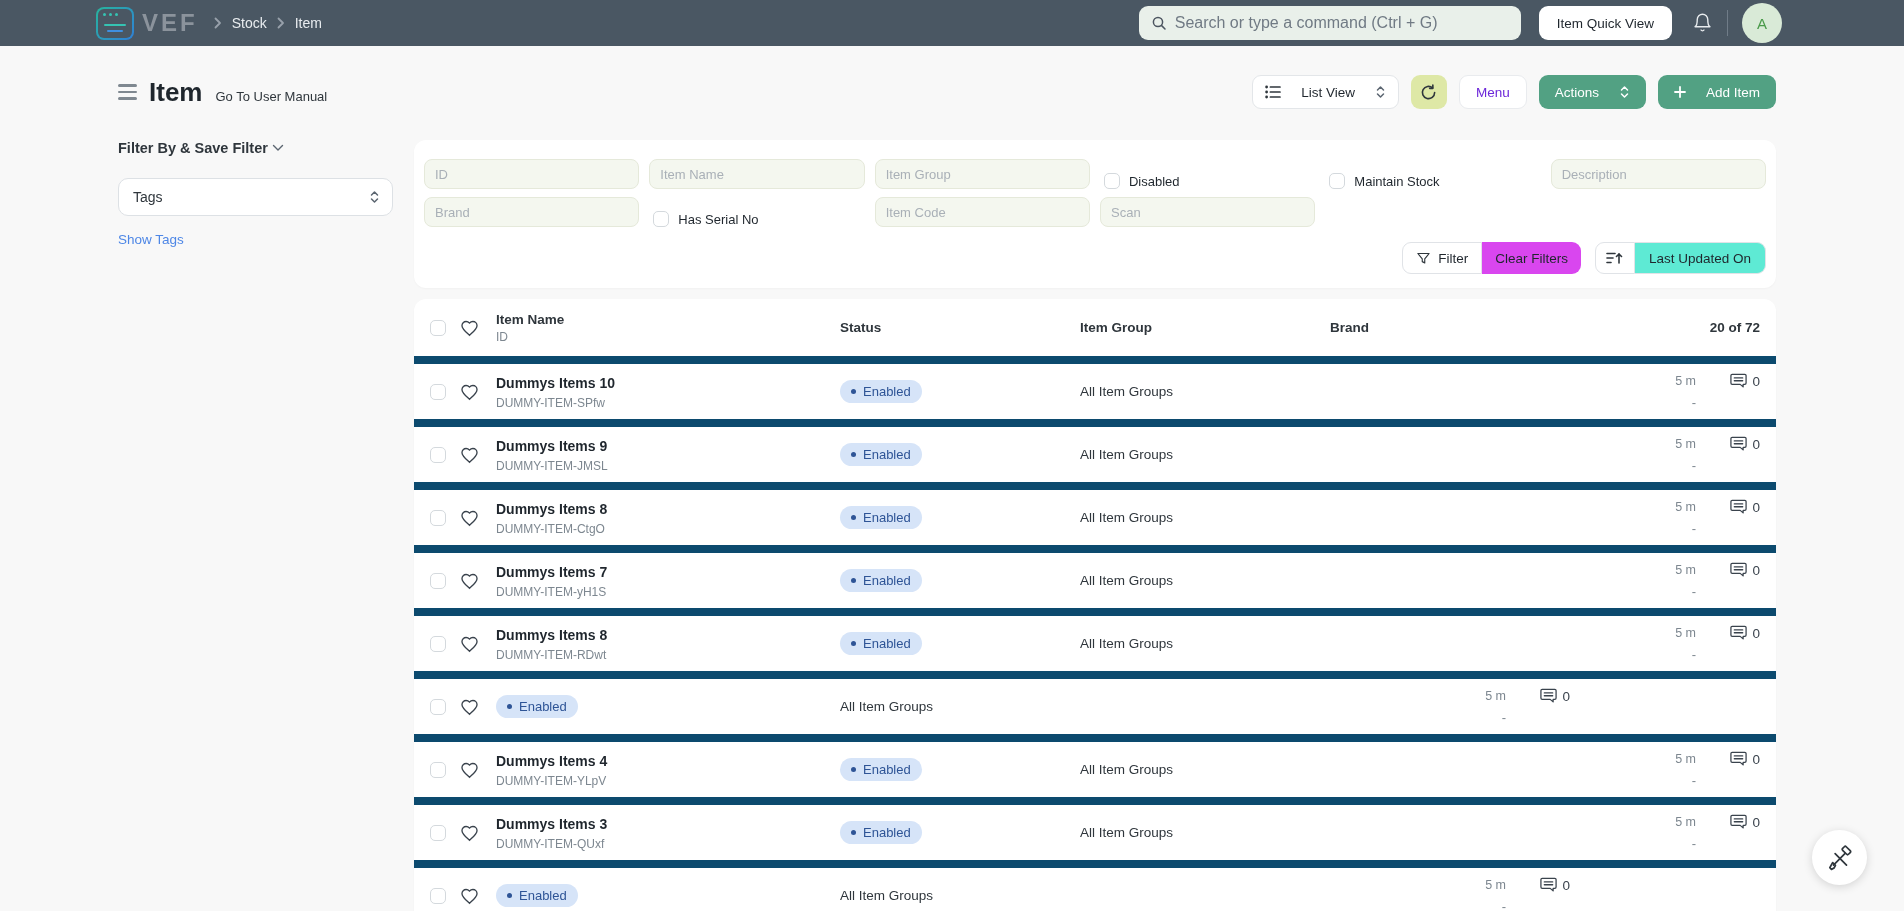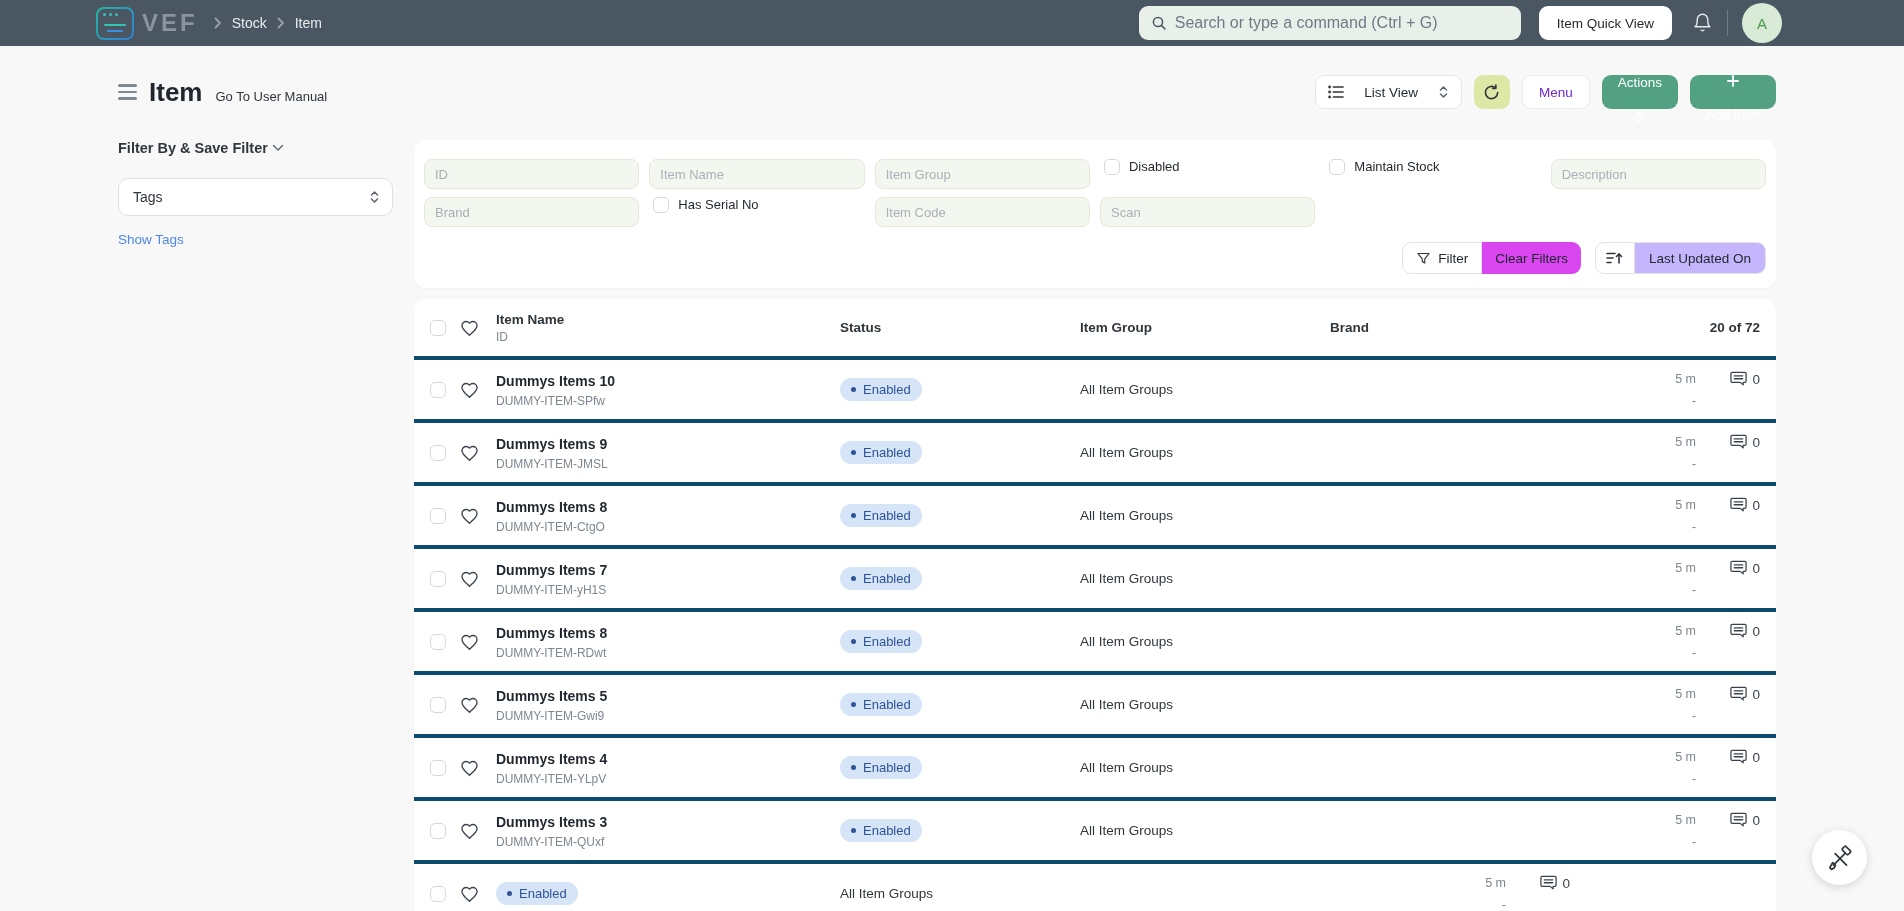--- a/index.html
+++ b/index.html
@@ -39,61 +39,61 @@
   .burger { display:flex; flex-direction:column; gap:4px; background:none; border:none; cursor:pointer; padding:4px 0; }
   .burger i { width:19px; height:2.4px; background:#7f8890; border-radius:2px; }
   .page-title { font-size:26px; font-weight:700; margin-left:12px; color:#1f262d; }
   .manual-link { font-size:13px; color:#2f363c; margin-left:13px; position:relative; top:4px; cursor:pointer; text-decoration:none; }
   .header-actions { margin-left:auto; display:flex; align-items:center; gap:12px; }
   .btn { height:34px; border-radius:9px; font-size:13.5px; font-family:inherit; cursor:pointer;
     display:inline-flex; align-items:center; gap:20px; border:1px solid transparent; }
   .btn-white { background:#fff; border-color:#e3e6e9; color:#1f262d; padding:0 12px; }
   .btn-plain { background:#fff; border-color:#e9ebee; color:#6d28d9; padding:0 16px; }
   .btn-lime { background:#dee8a6; border:none; width:36px; justify-content:center; }
-  .btn-green { background:#52a183; border:none; color:#fff; padding:0 16px; font-weight:500;flex-direction:column; }
+  .btn-green { background:#52a183; border:none; color:#fff; padding:0 16px; font-weight:500; }
 
   
   .content { display:flex; margin:26px 128px 0 118px; align-items:flex-start; }
   .sidebar { width:275px; flex:0 0 275px; }
   .filter-heading { font-size:14.5px; font-weight:600; color:#2f363c; display:flex; align-items:center; gap:4px; cursor:pointer; }
   .tags-select { margin-top:22px; height:38px; background:#fff; border:1px solid #dde1e5; border-radius:10px;
     display:flex; align-items:center; justify-content:space-between; padding:0 12px 0 14px; cursor:pointer; }
   .tags-select span { font-size:14px; color:#2f363c; }
   .show-tags { display:inline-block; margin-top:16px; font-size:13.5px; color:#4e87e6; cursor:pointer; text-decoration:none; }
 
   .main { flex:1; margin-left:21px; min-width:0; }
 
   
   .filter-card { background:#fff; border-radius:12px; padding:19px 10px 14px; box-shadow:0 1px 2px rgba(0,0,0,.03); }
   .filter-grid { display:grid; grid-template-columns:repeat(6,1fr); column-gap:10px; row-gap:8px; }
   .f-input { height:30px; background:#f4f7ef; border:1px solid #e5e9da; border-radius:8px;
     font-size:13px; color:#2f363c; padding:0 10px; font-family:inherit; outline:none; width:100%; }
   .f-input::placeholder { color:#a9b0b7; }
-  .f-check { display:flex; align-items:flex-start; gap:9px; padding-left:4px; }
+  .f-check { display:flex; align-items:flex-end; gap:9px; padding-left:4px; }
   .checkbox { width:16px; height:16px; border:1.5px solid #d4d9dd; border-radius:5px; background:#fff; cursor:pointer; flex:0 0 16px; }
   .f-check label { font-size:13px; color:#1f262d; cursor:pointer; }
   .filter-btn-row { display:flex; justify-content:flex-end; margin-top:15px; gap:14px; }
   .btn-group { display:flex; }
   .fg-filter { height:32px; background:#fff; border:1px solid #e0e3e7; border-radius:9px 0 0 9px;
     padding:0 13px; font-size:13.5px; display:inline-flex; align-items:center; gap:7px; cursor:pointer; font-family:inherit; color:#1f262d; }
   .fg-clear { height:32px; background:#d946ef; border:none; border-radius:0 9px 9px 0;
     padding:0 13px; font-size:13.5px; cursor:pointer; font-family:inherit; color:#1f262d; }
   .fg-sorticon { height:32px; width:40px; background:#fff; border:1px solid #e0e3e7; border-radius:9px 0 0 9px;
     display:inline-flex; align-items:center; justify-content:center; cursor:pointer; }
-  .fg-sortlabel { height:32px; background:#c4b5fd; border:1px solid #e0e3e7; border-left:none; border-radius:0 9px 9px 0;
+  .fg-sortlabel { height:32px; background:#5eead4; border:1px solid #e0e3e7; border-left:none; border-radius:0 9px 9px 0;
     padding:0 14px; font-size:13.5px; display:inline-flex; align-items:center; cursor:pointer; font-family:inherit; color:#1f262d; }
 
   
   .table-card { margin-top:11px; background:#fff; border-radius:12px; box-shadow:0 1px 2px rgba(0,0,0,.03); overflow:hidden; }
   .trow-grid { display:grid; grid-template-columns:30px 36px 1fr 240px 250px 240px 190px; align-items:center; padding:0 16px; }
   .thead { height:57px; }
   .th { font-size:13.5px; font-weight:700; color:#2f363c; }
   .th-sub { font-size:12px; font-weight:400; color:#7d8790; margin-top:3px; }
   .count { font-size:13.5px; font-weight:700; color:#2f363c; text-align:right; }
-  .trow { min-height:63px; border-top:4px solid #0c4a6e; cursor:pointer; }
+  .trow { min-height:63px; border-top:8px solid #0c4a6e; cursor:pointer; }
   .item-name { font-size:14px; font-weight:700; color:#1f262d; text-decoration:none; }
   .item-code { font-size:12px; color:#7d8790; margin-top:4px; }
   .badge { display:inline-flex; align-items:center; gap:7px; background:#d6e4f8; color:#2e5496;
     font-size:13px; padding:4px 11px; border-radius:12px; }
   .badge .dot { width:5px; height:5px; border-radius:50%; background:#2e5496; }
   .cell-text { font-size:13.5px; color:#2f363c; }
   .meta { display:grid; grid-template-columns:1fr 56px; column-gap:8px; row-gap:6px; align-items:center; }
   .meta .time { font-size:12.5px; color:#7d8790; text-align:right; }
   .meta .comments { display:flex; align-items:center; gap:5px; justify-content:flex-end; font-size:13.5px; color:#3a434d; }
   .meta .assigned { grid-column:1; font-size:13px; color:#7d8790; text-align:right; }
@@ -506,24 +506,20 @@
   <div class="trow-grid trow">
     <span class="cb-wrap">
       <span class="checkbox"></span>
     </span>
     <span class="heart-btn">
       <svg width="19" height="18" viewBox="0 0 24 22" fill="none" stroke="#3a434d" stroke-width="1.7">
                 <path d="M12 20.2 10.7 19C5.7 14.5 2.5 11.6 2.5 8 2.5 5.1 4.8 2.8 7.7 2.8c1.6 0 3.2.8 4.3 2a5.7 5.7 0 0 1 4.3-2c2.9 0 5.2 2.3 5.2 5.2 0 3.6-3.2 6.5-8.2 11L12 20.2z"></path>
               </svg>
     </span>
     <div>
-      <a class="item-name">Dummys Items 5</a>
-      <div class="item-code">DUMMY-ITEM-Gwi9</div>
-    </div>
-    <div>
       <span class="badge">
         <span class="dot"></span>
         <span>Enabled</span>
       </span>
     </div>
     <div class="cell-text">All Item Groups</div>
     <div class="cell-text"></div>
     <div class="meta">
       <span class="time">5 m</span>
       <span class="comments">

